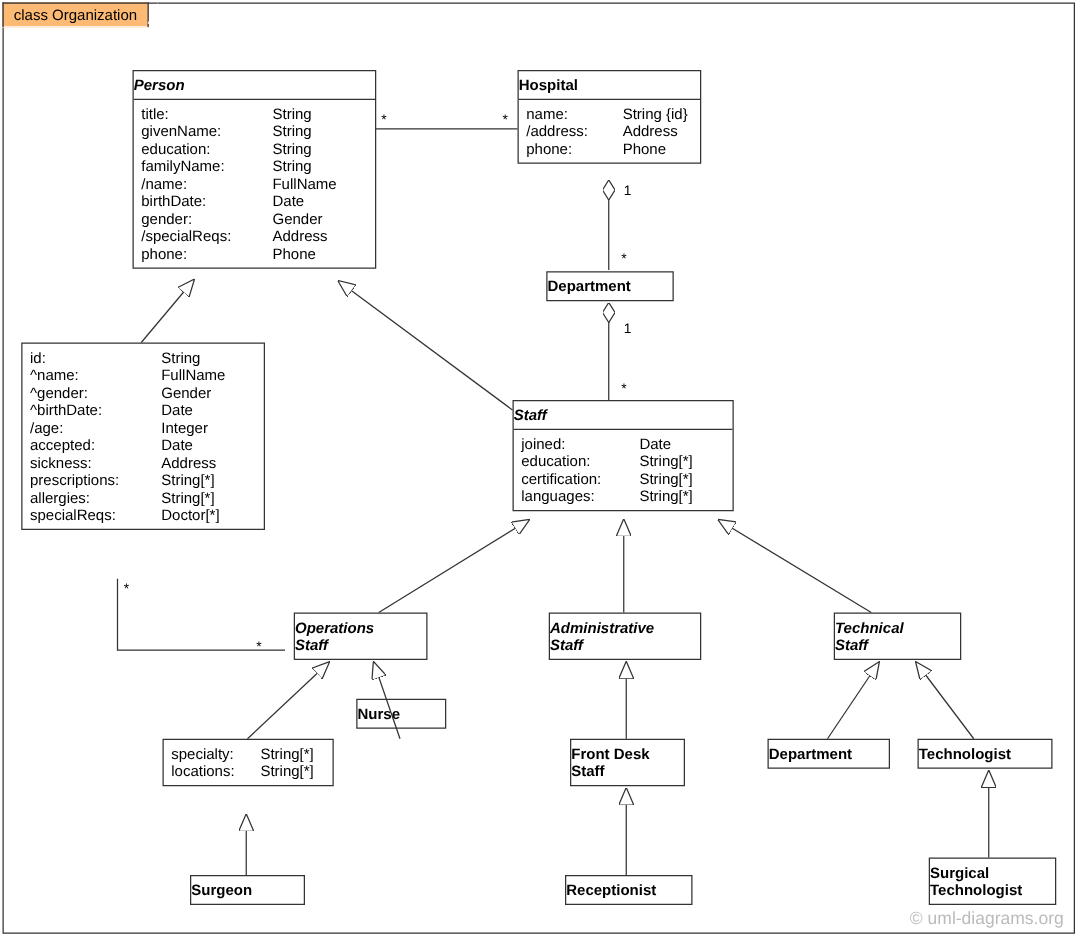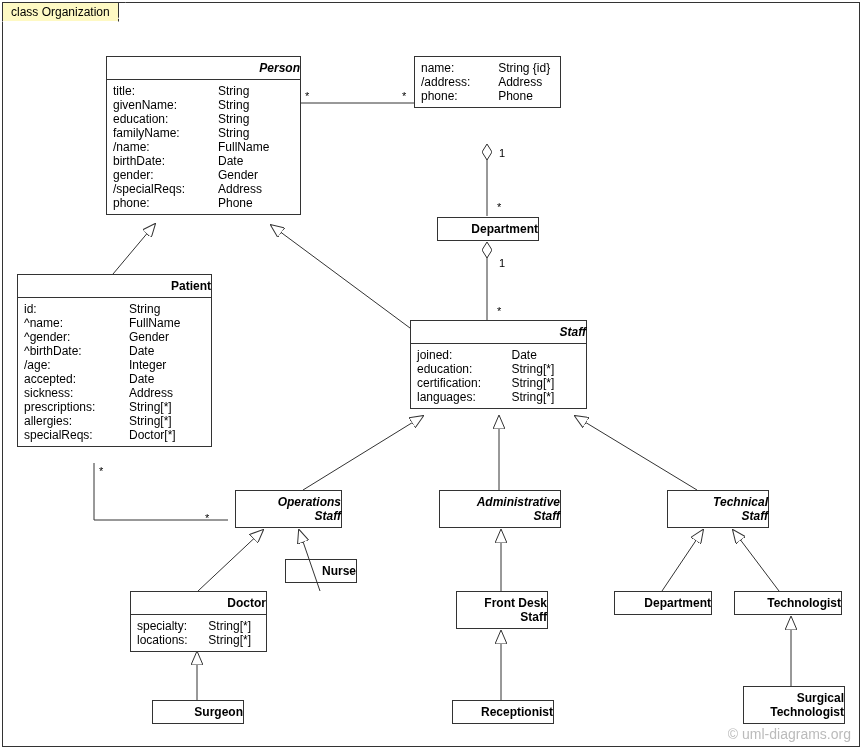--- a/index.html
+++ b/index.html
@@ -1,20 +1,20 @@
 <!DOCTYPE html>
 <html><head>
 <meta charset="utf-8">
 <style>
 body{margin:0;font-family:Arial,sans-serif;font-size:12px;color:#000;background:#fff}
 .frame{position:relative;width:856px;height:743px;border:1px solid #333;margin:2px}
-.frame-tab{position:absolute;top:-1px;left:-1px;border:1px solid #333;border-bottom:1px solid #fff;padding:2px 8px;background:#fef9c3;font-size:12px}
+.frame-tab{position:absolute;top:-1px;left:-1px;border:1px solid #333;border-bottom:1px solid #fff;padding:2px 8px;background:#fdba74;font-size:12px}
 .frame-tab::after{content:"";position:absolute;right:-8px;top:-1px;width:0;height:0;border-top:0;border-left:8px solid transparent;border-bottom:17px solid #fff}
 .cls{position:absolute;border:1px solid #333;background:#fff}
-.cls-title{text-align:right;font-style:italic;font-weight:bold;padding:4px 0;border-bottom:1px solid #333}
+.cls-title{text-align:left;font-style:italic;font-weight:bold;padding:4px 0;border-bottom:1px solid #333}
 .cls-title.no-attrs{border-bottom:none}
 .cls-title.plain{font-style:normal}
 .cls-body{padding:4px 6px}
 .row{display:flex}
 .row .k{flex:0 0 58%}
 .row .v{flex:1}
 .watermark{position:absolute;bottom:4px;right:8px;color:#bbb;font-size:14px}
 svg{position:absolute;top:0;left:0;pointer-events:none}
 .mult{position:absolute;font-size:11px}
 </style>
@@ -60,20 +60,21 @@
           <span class="v">Address</span>
         </div>
         <div class="row">
           <span class="k">phone:</span>
           <span class="v">Phone</span>
         </div>
       </div>
   </div>
 
   <div class="cls" style="left:411px;top:53px;width:145px">
+    <div class="cls-title plain">Hospital</div>
     <div class="cls-body" id="attrs-hospital">
         <div class="row">
           <span class="k">name:</span>
           <span class="v">String {id}</span>
         </div>
         <div class="row">
           <span class="k">/address:</span>
           <span class="v">Address</span>
         </div>
         <div class="row">
@@ -81,21 +82,20 @@
           <span class="v">Phone</span>
         </div>
       </div>
   </div>
 
   <div class="cls" style="left:434px;top:214px;width:100px">
     <div class="cls-title plain no-attrs">Department</div>
   </div>
 
   <div class="cls" style="left:14px;top:271px;width:193px">
-    <div class="cls-title plain">Patient</div>
     <div class="cls-body" id="attrs-patient">
         <div class="row">
           <span class="k">id:</span>
           <span class="v">String</span>
         </div>
         <div class="row">
           <span class="k">^name:</span>
           <span class="v">FullName</span>
         </div>
         <div class="row">
@@ -170,21 +170,20 @@
   </div>
 
   <div class="cls" style="left:664px;top:487px;width:100px">
     <div class="cls-title no-attrs">
       <span>Technical</span><br>
       <span>Staff</span>
     </div>
   </div>
 
   <div class="cls" style="left:127px;top:588px;width:135px">
-    <div class="cls-title plain">Doctor</div>
     <div class="cls-body" id="attrs-doctor">
         <div class="row">
           <span class="k">specialty:</span>
           <span class="v">String[*]</span>
         </div>
         <div class="row">
           <span class="k">locations:</span>
           <span class="v">String[*]</span>
         </div>
       </div>

